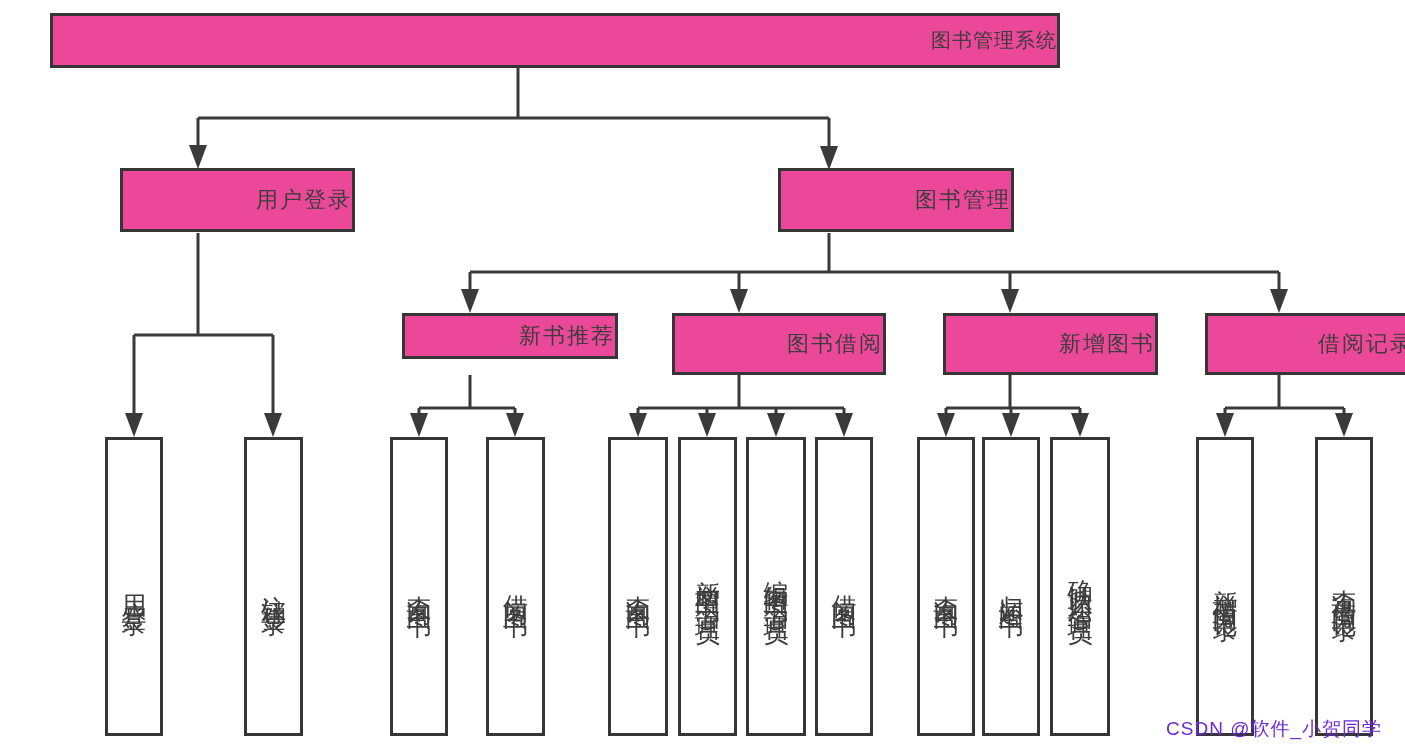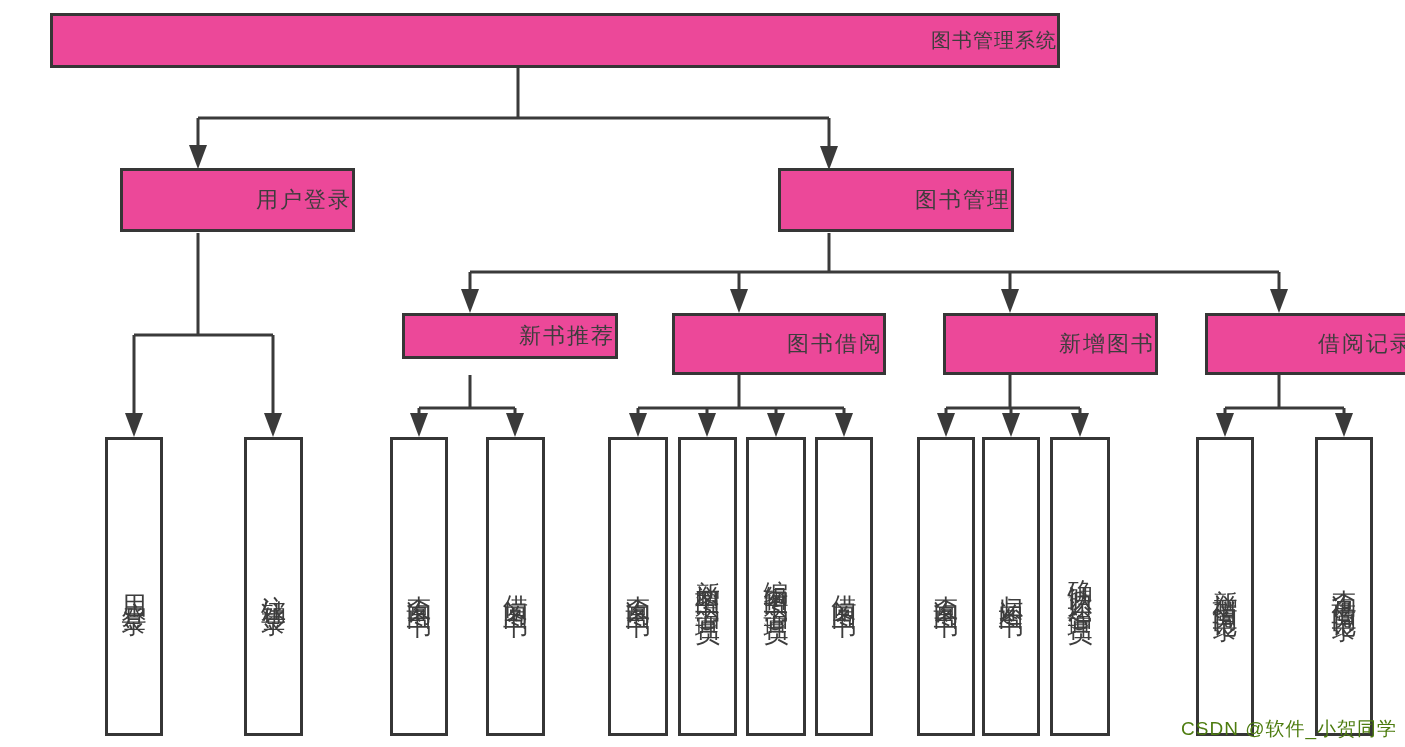--- a/index.html
+++ b/index.html
@@ -51,24 +51,24 @@
   .leaf span {
     writing-mode: vertical-rl;
     text-orientation: mixed;
     font-size: 25px;
     letter-spacing: 6px;
     line-height: 1;
     white-space: nowrap;
   }
   #watermark {
     position: absolute;
-    right: 8px;
+    right: 23px;
     bottom: 5px;
     font-size: 19px;
-    color: #4d7c0f;
+    color: #6d28d9;
     letter-spacing: 1px;
     z-index: 2;
   }
 </style>
 </head>
 <body>
 
 <div id="stage">
 
   <svg id="wires" viewBox="0 0 1405 747" xmlns="http://www.w3.org/2000/svg" fill="none" stroke="#3a3a3a" stroke-width="3">

